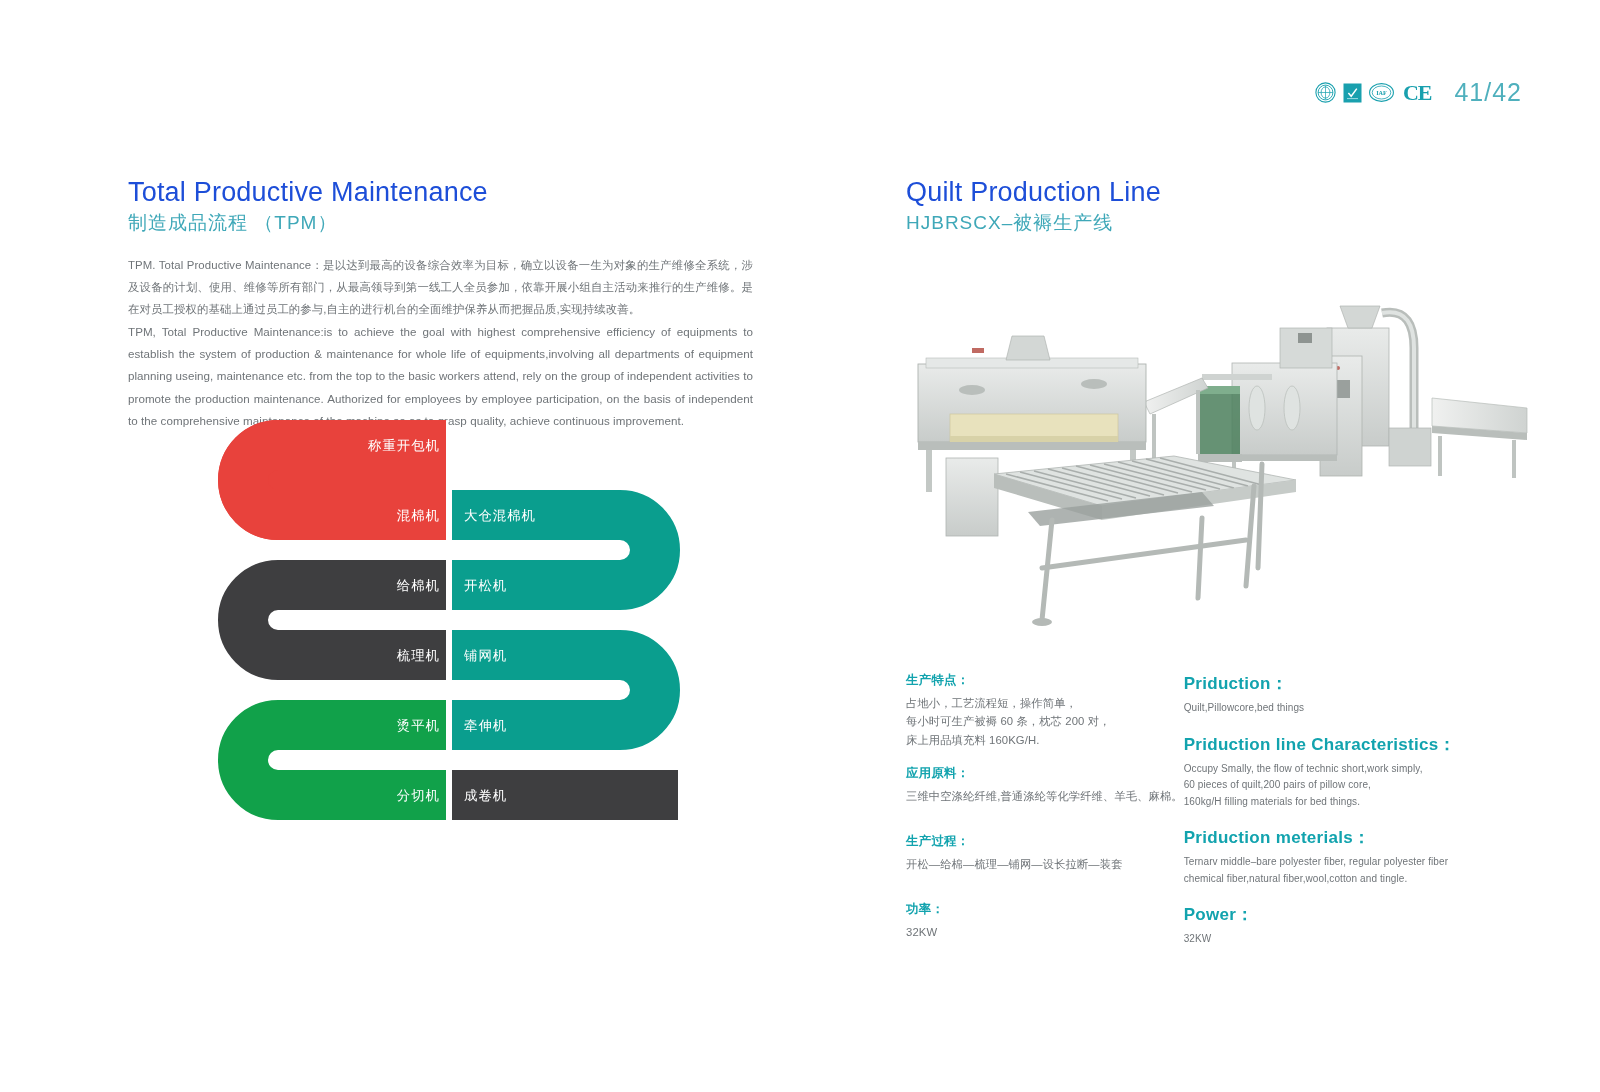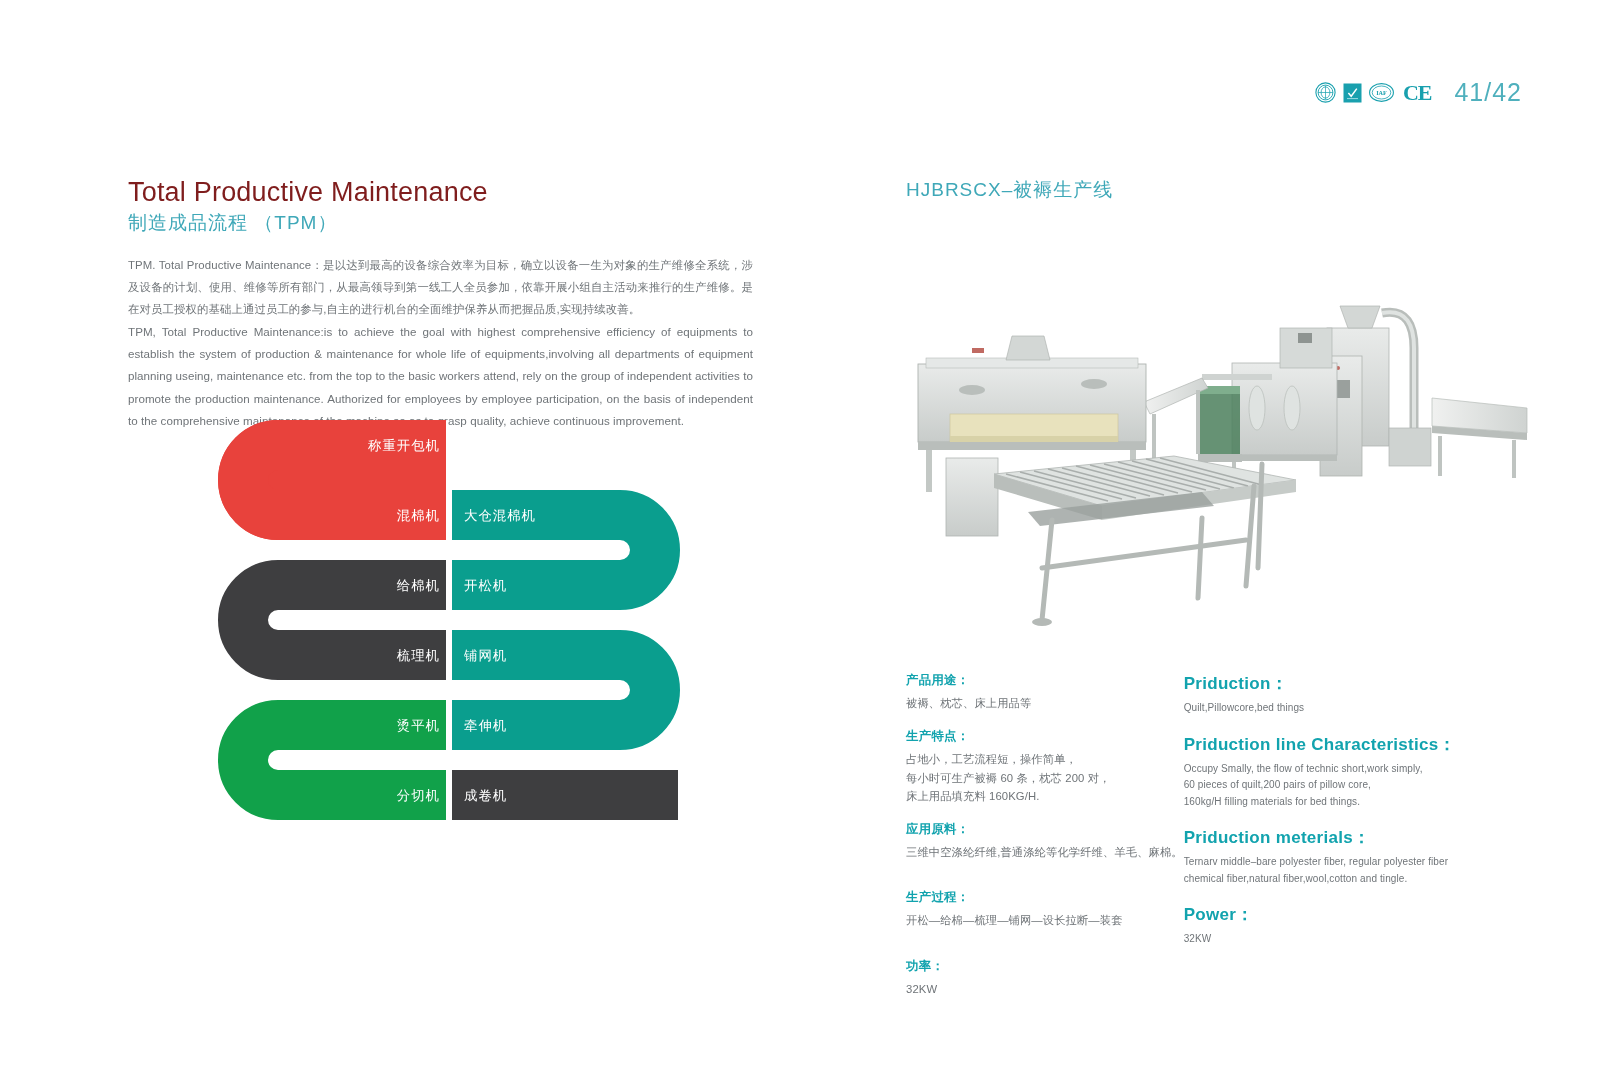--- a/index.html
+++ b/index.html
@@ -25,21 +25,21 @@
   }
   .page-number{
     font-size:25px;color:#4fb0bd;letter-spacing:1px;margin-left:16px;font-weight:400;
   }
 
   
   .col-left{position:absolute;left:88px;top:176px;width:625px;}
   .col-right{position:absolute;left:866px;top:176px;width:640px;}
 
   h1.title-en{
-    margin:0;font-size:27px;font-weight:400;color:#7f1d1d;
+    margin:0;font-size:27px;font-weight:400;color:#1d4ed8;
     letter-spacing:0.2px;line-height:1.22;
   }
   h2.title-cn{
     margin:2px 0 0 0;font-size:19px;font-weight:400;color:#3fa8b8;
     letter-spacing:1px;line-height:1.28;
   }
 
   .body-cn{
     margin:20px 0 0 0;font-size:11.4px;line-height:1.92;color:#6f7478;
     letter-spacing:0.1px;text-align:justify;
@@ -177,20 +177,21 @@
       <text class="flow-label right-al" x="222" y="240">梳理机</text>
       <text class="flow-label left-al" x="246" y="240">铺网机</text>
       <text class="flow-label left-al" x="246" y="310">牵伸机</text>
       <text class="flow-label right-al" x="222" y="310">烫平机</text>
       <text class="flow-label right-al" x="222" y="380">分切机</text>
       <text class="flow-label left-al" x="246" y="380">成卷机</text>
     </svg>
   </div>
 
   <div class="col-right">
+    <h1 class="title-en">Quilt Production Line</h1>
     <h2 class="title-cn">HJBRSCX–被褥生产线</h2>
   </div>
 
   <div class="photo">
     <svg width="640" height="362" viewBox="0 0 640 362">
       <rect x="0" y="0" width="640" height="362" fill="#ffffff"></rect>
       <defs>
         <linearGradient id="mg" x1="0" y1="0" x2="0" y2="1">
           <stop offset="0%" stop-color="#e9ebea"></stop>
           <stop offset="100%" stop-color="#c8ccca"></stop>
@@ -295,24 +296,20 @@
         <line x1="360" y1="196" x2="356" y2="300"></line>
       </g>
       <ellipse cx="140" cy="354" rx="10" ry="4" fill="#b4b9b6"></ellipse>
     </svg>
   </div>
 
   <div class="specs">
 
     <div class="spec-col">
       <div class="spec-group">
-        <p class="spec-h">产品用途：</p>
-        <p class="spec-p">被褥、枕芯、床上用品等</p>
-      </div>
-      <div class="spec-group">
         <p class="spec-h">生产特点：</p>
         <p class="spec-p">占地小，工艺流程短，操作简单，</p>
         <p class="spec-p">每小时可生产被褥 60 条，枕芯 200 对，</p>
         <p class="spec-p">床上用品填充料 160KG/H.</p>
       </div>
       <div class="spec-group gap-extra">
         <p class="spec-h">应用原料：</p>
         <p class="spec-p">三维中空涤纶纤维,普通涤纶等化学纤维、羊毛、麻棉。</p>
       </div>
       <div class="spec-group gap-extra">

